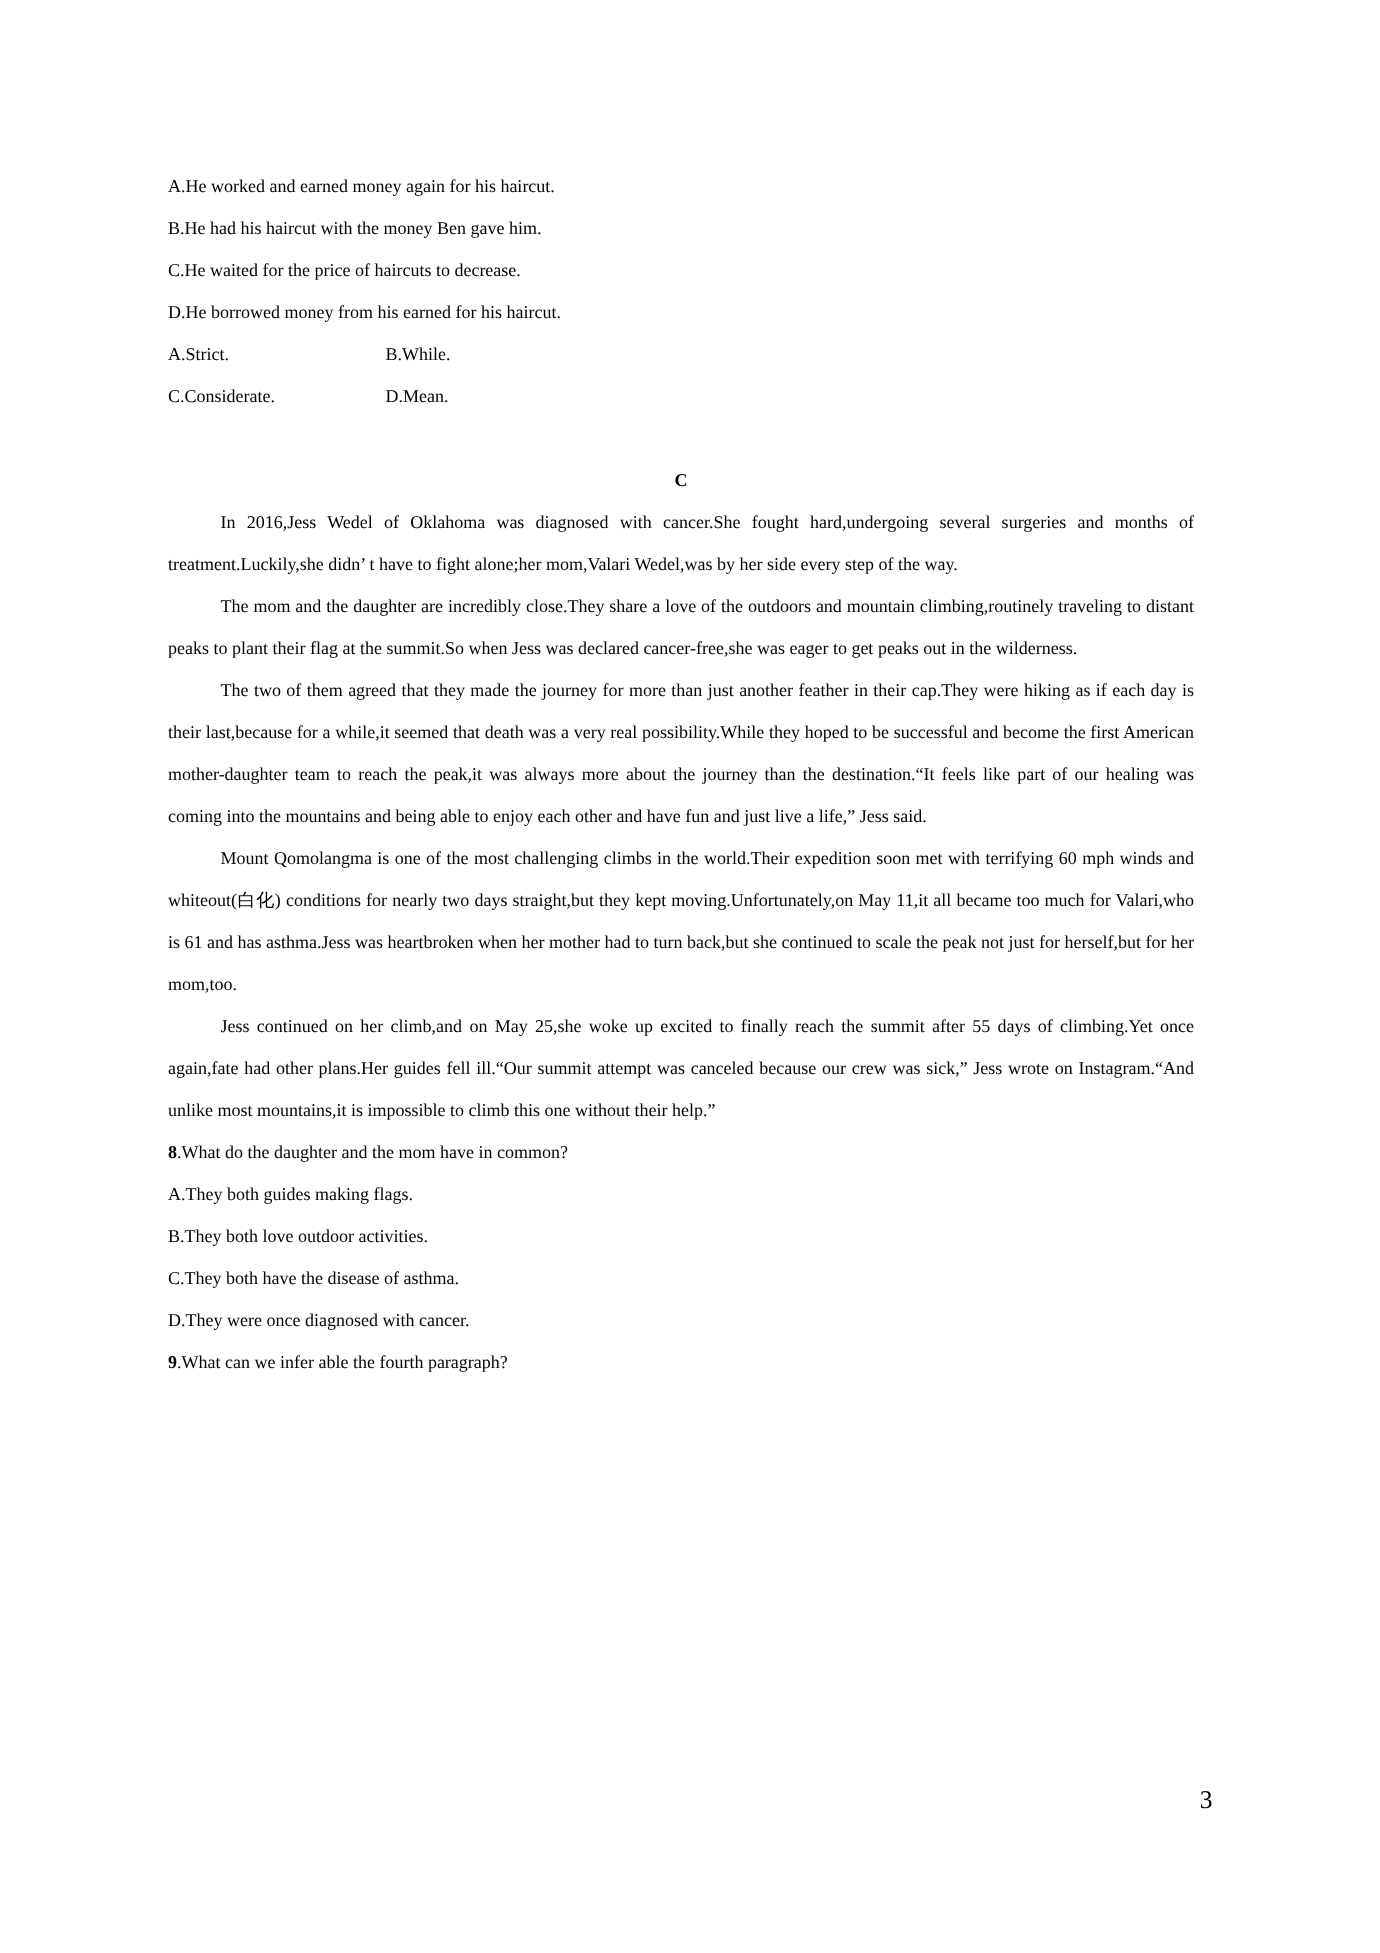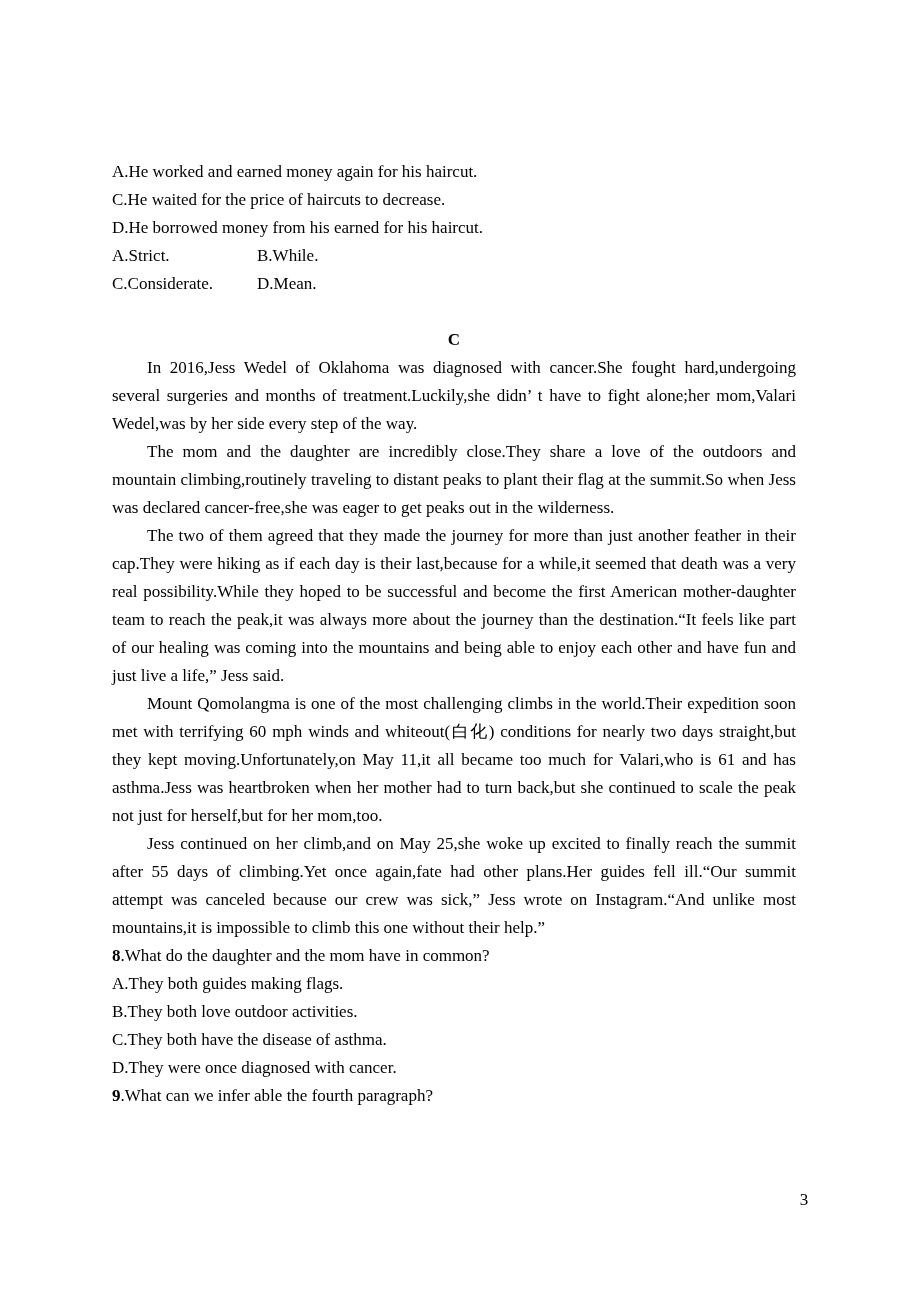--- a/index.html
+++ b/index.html
@@ -14,23 +14,22 @@
     background: #ffffff;
     font-family: "Liberation Serif", serif;
     color: #000000;
     overflow: hidden;
   }
   .content {
     position: absolute;
     left: 112px;
     top: 110px;
     width: 684px;
-    font-size: 17px;
+    font-size: 12px;
     line-height: 28px;
-    margin-top: 48px;
   }
   .line {
     height: 28px;
     white-space: nowrap;
   }
   .qnum {
     font-weight: bold;
   }
   .opt-col {
     display: inline-block;
@@ -57,20 +56,21 @@
     line-height: 28px;
   }
 </style>
 </head>
 <body>
 
 <div class="page">
   <div class="content">
 
     <div class="line">A.He worked and earned money again for his haircut.</div>
+    <div class="line">B.He had his haircut with the money Ben gave him.</div>
     <div class="line">C.He waited for the price of haircuts to decrease.</div>
     <div class="line">D.He borrowed money from his earned for his haircut.</div>
 
 
     <div class="line"><span class="opt-col">A.Strict.</span><span>B.While.</span></div>
     <div class="line"><span class="opt-col">C.Considerate.</span><span>D.Mean.</span></div>
 
     <div class="heading">C</div>
 
     <p class="para">In 2016,Jess Wedel of Oklahoma was diagnosed with cancer.She fought hard,undergoing several surgeries and months of treatment.Luckily,she didn’ t have to fight alone;her mom,Valari Wedel,was by her side every step of the way.</p>

